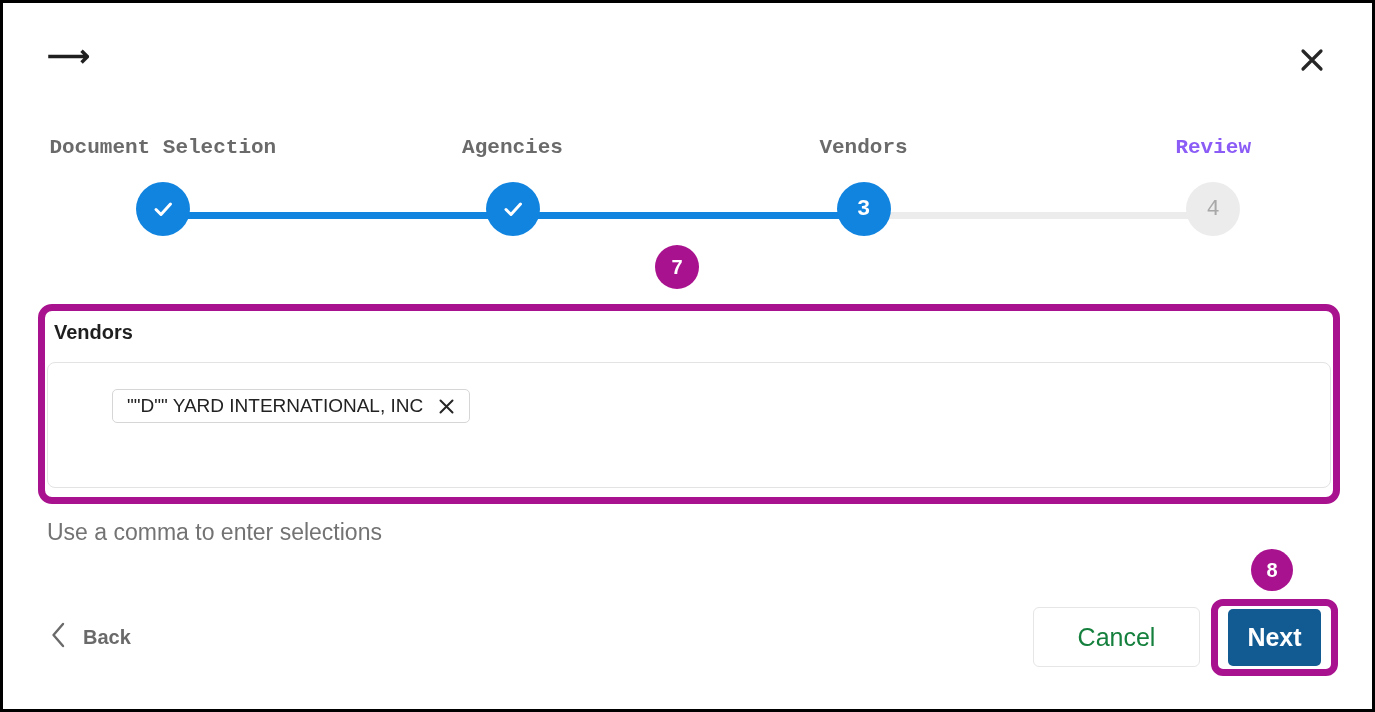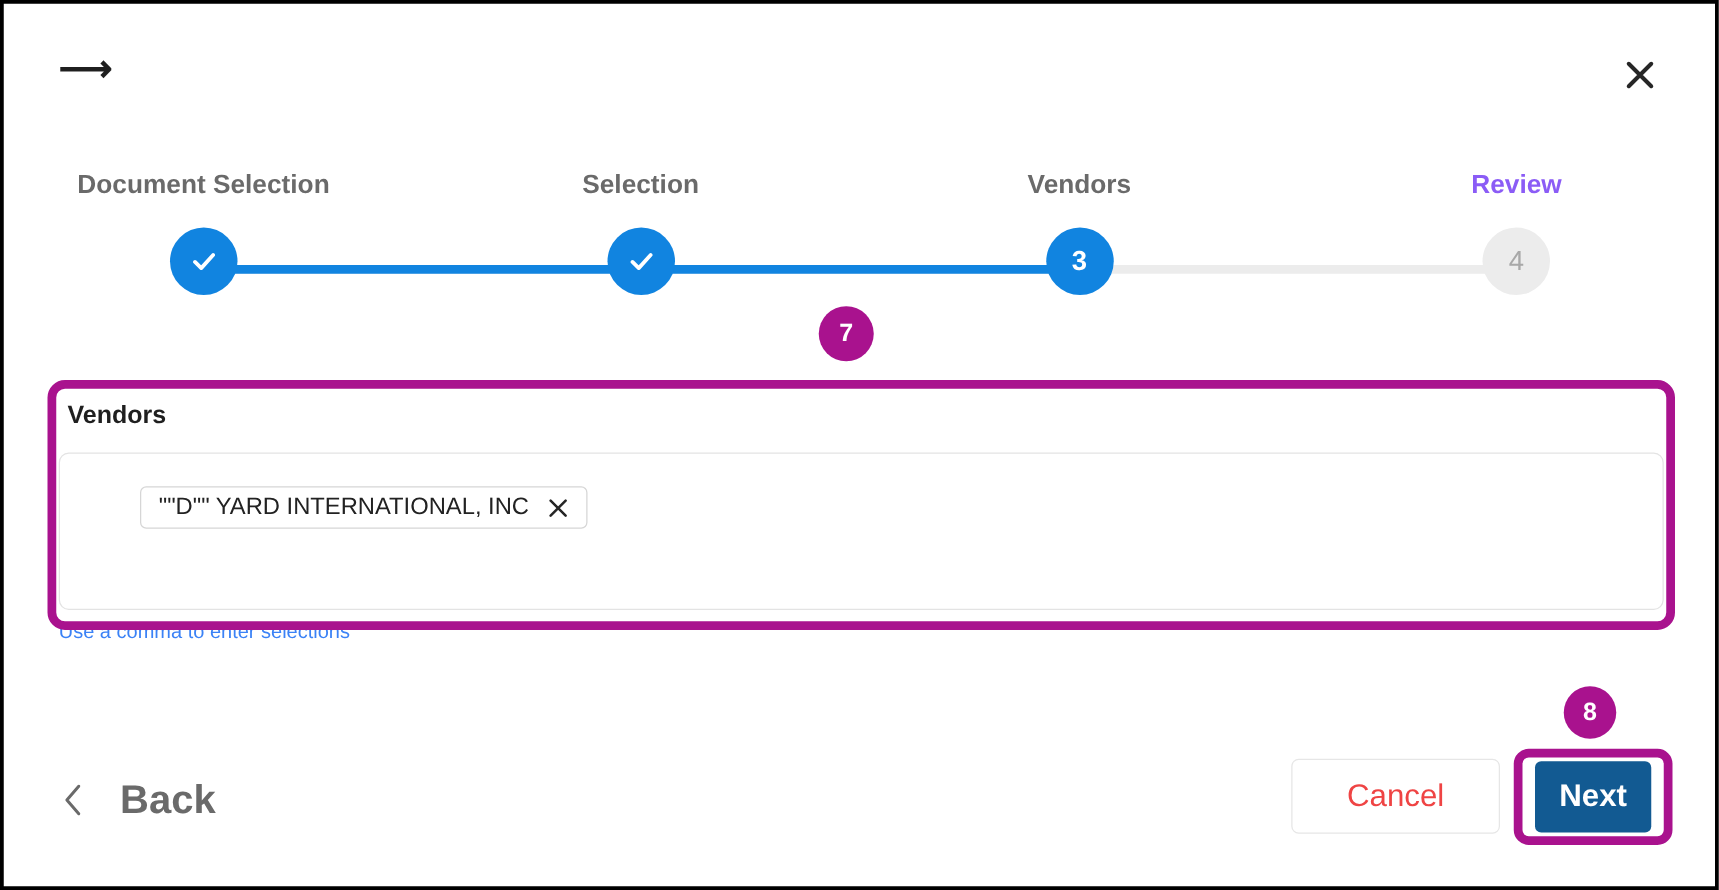--- a/index.html
+++ b/index.html
@@ -28,21 +28,21 @@
   .close-btn{
     position:absolute;right:40px;top:37px;
     width:40px;height:40px;
     display:flex;align-items:center;justify-content:center;
     cursor:pointer;background:transparent;border:none;padding:0;
   }
   .close-btn svg{display:block;}
 
   
   .stepper{
-    position:absolute;left:35px;top:133px;width:1300px;height:110px;
+    position:absolute;left:35px;top:133px;width:1300px;height:110px;font-family:Liberation Mono, monospace;
   }
   .step-labels{position:absolute;left:0;top:0;width:100%;height:34px;}
   .step-label{
     position:absolute;top:0;transform:translateX(-50%);
     font-size:21px;font-weight:bold;color:#6a6a6a;white-space:nowrap;
   }
   .step-label.muted{color:#8b5cf6;}
 
   .track{
     position:absolute;left:125px;top:76px;width:1050px;height:7px;
@@ -99,39 +99,39 @@
     padding:0 13px 0 14px;
     background:#ffffff;border:1px solid #d6d6d6;border-radius:5px;
     font-size:19px;color:#222222;white-space:nowrap;
     cursor:default;
   }
   .chip-x{
     display:inline-flex;align-items:center;justify-content:center;
     cursor:pointer;
   }
   .helper{
-    position:absolute;left:44px;top:494px;
-    font-size:16px;color:#3b82f6;white-space:nowrap;
+    position:absolute;left:44px;top:516px;
+    font-size:23px;color:#737373;white-space:nowrap;
   }
 
   
   .back-btn{
     position:absolute;left:47px;top:618px;
-    display:flex;align-items:center;gap:29px;
-    font-size:32px;font-weight:bold;color:#6a6a6a;
+    display:flex;align-items:flex-end;gap:16px;
+    font-size:20px;font-weight:bold;color:#6a6a6a;
     background:transparent;border:none;padding:0;cursor:pointer;
     font-family:"Liberation Sans", sans-serif;
   }
   .chev{display:inline-flex;align-items:center;}
 
   .cancel-btn{
     position:absolute;left:1030px;top:604px;width:167px;height:60px;
     box-sizing:border-box;
     background:#ffffff;border:1px solid #e6e6e6;border-radius:6px;
-    font-size:25px;color:#ef4444;
+    font-size:25px;color:#15803d;
     font-family:"Liberation Sans", sans-serif;
     cursor:pointer;
   }
   .next-wrap{
     position:absolute;left:1208px;top:596px;width:127px;height:77px;
     box-sizing:border-box;
     border:7px solid #A9128E;border-radius:12px;
     padding:0;background:transparent;
     display:flex;align-items:center;justify-content:center;
   }
@@ -157,21 +157,21 @@
     <span>
       <svg width="28" height="28" viewBox="0 0 28 28" aria-hidden="true">
         <path d="M5 5 L23 23 M23 5 L5 23" stroke="#262626" stroke-width="3.2" stroke-linecap="round"></path>
       </svg>
     </span>
   </button>
 
   <div class="stepper">
     <div class="step-labels">
       <span class="step-label" style="left:9.6%">Document Selection</span>
-      <span class="step-label" style="left:36.5%">Selection</span>
+      <span class="step-label" style="left:36.5%">Agencies</span>
       <span class="step-label" style="left:63.5%">Vendors</span>
       <span class="step-label muted" style="left:90.4%">Review</span>
     </div>
 
     <div class="track">
       <div class="track-fill"></div>
     </div>
 
     <div class="node" style="left:9.6%">
       <span>

